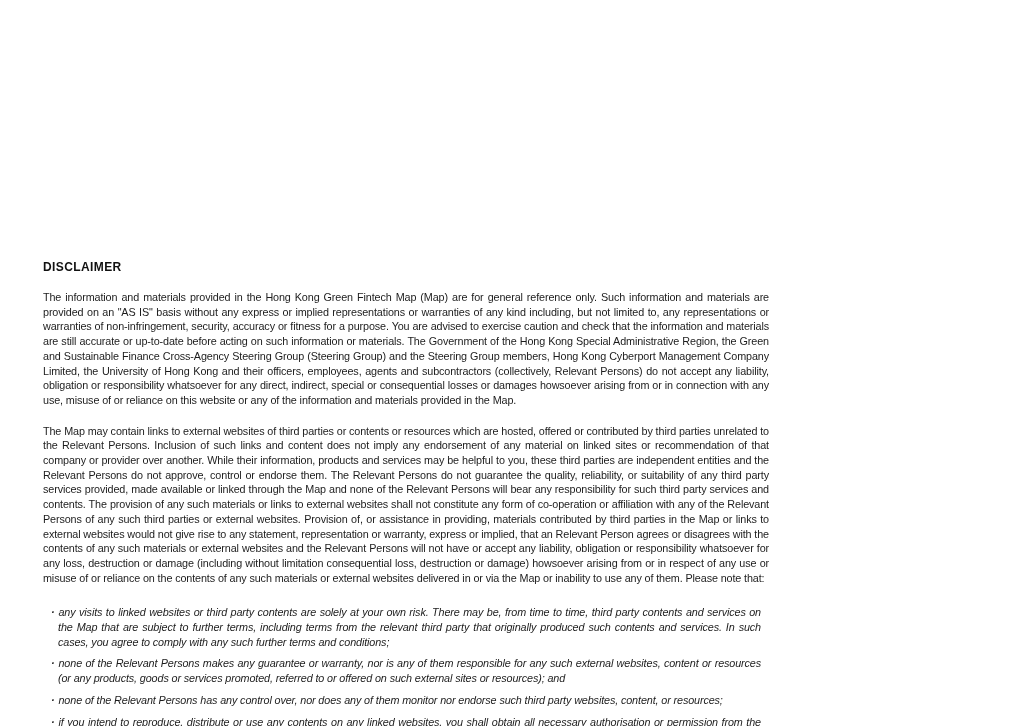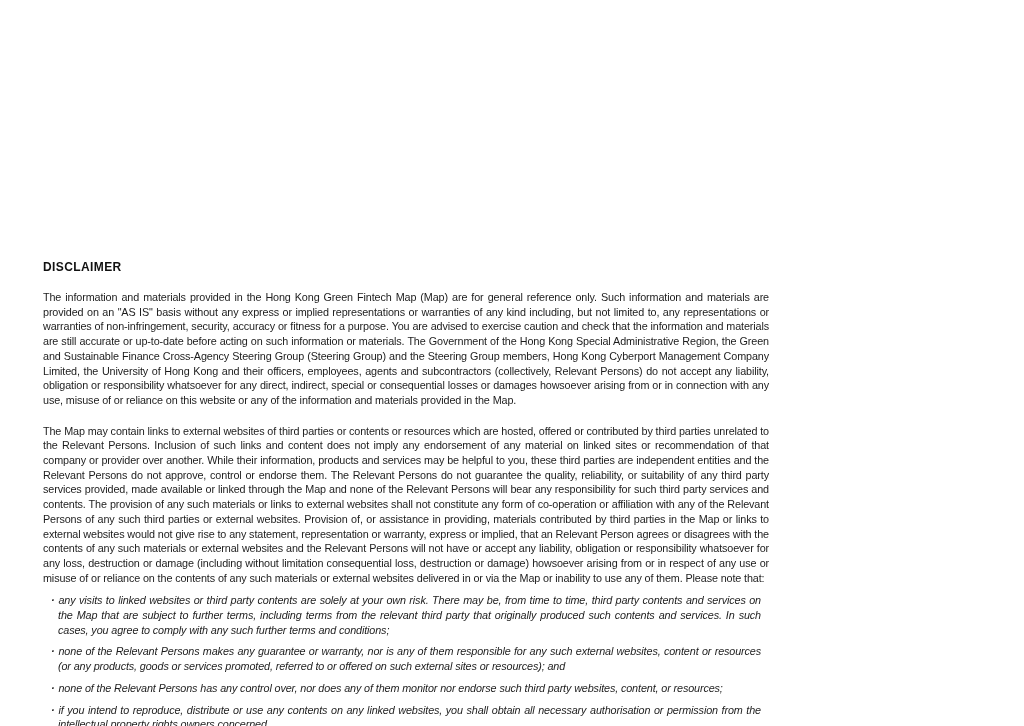--- a/index.html
+++ b/index.html
@@ -31,21 +31,21 @@
   .body-text {
     font-size: 10.8px;
     letter-spacing: -0.12px;
     line-height: 14.7px;
     text-align: justify;
   }
   .para {
     margin: 0 0 16px 0;
   }
   .para-last {
-    margin-bottom: 8px;
+    margin-bottom: 20px;
   }
   ul.bullets {
     list-style: none;
     margin: 8px;
     padding: 0;
     font-style: italic;
   }
   ul.bullets li {
     margin: 0 0 7px 0;
     padding-left: 7px;

